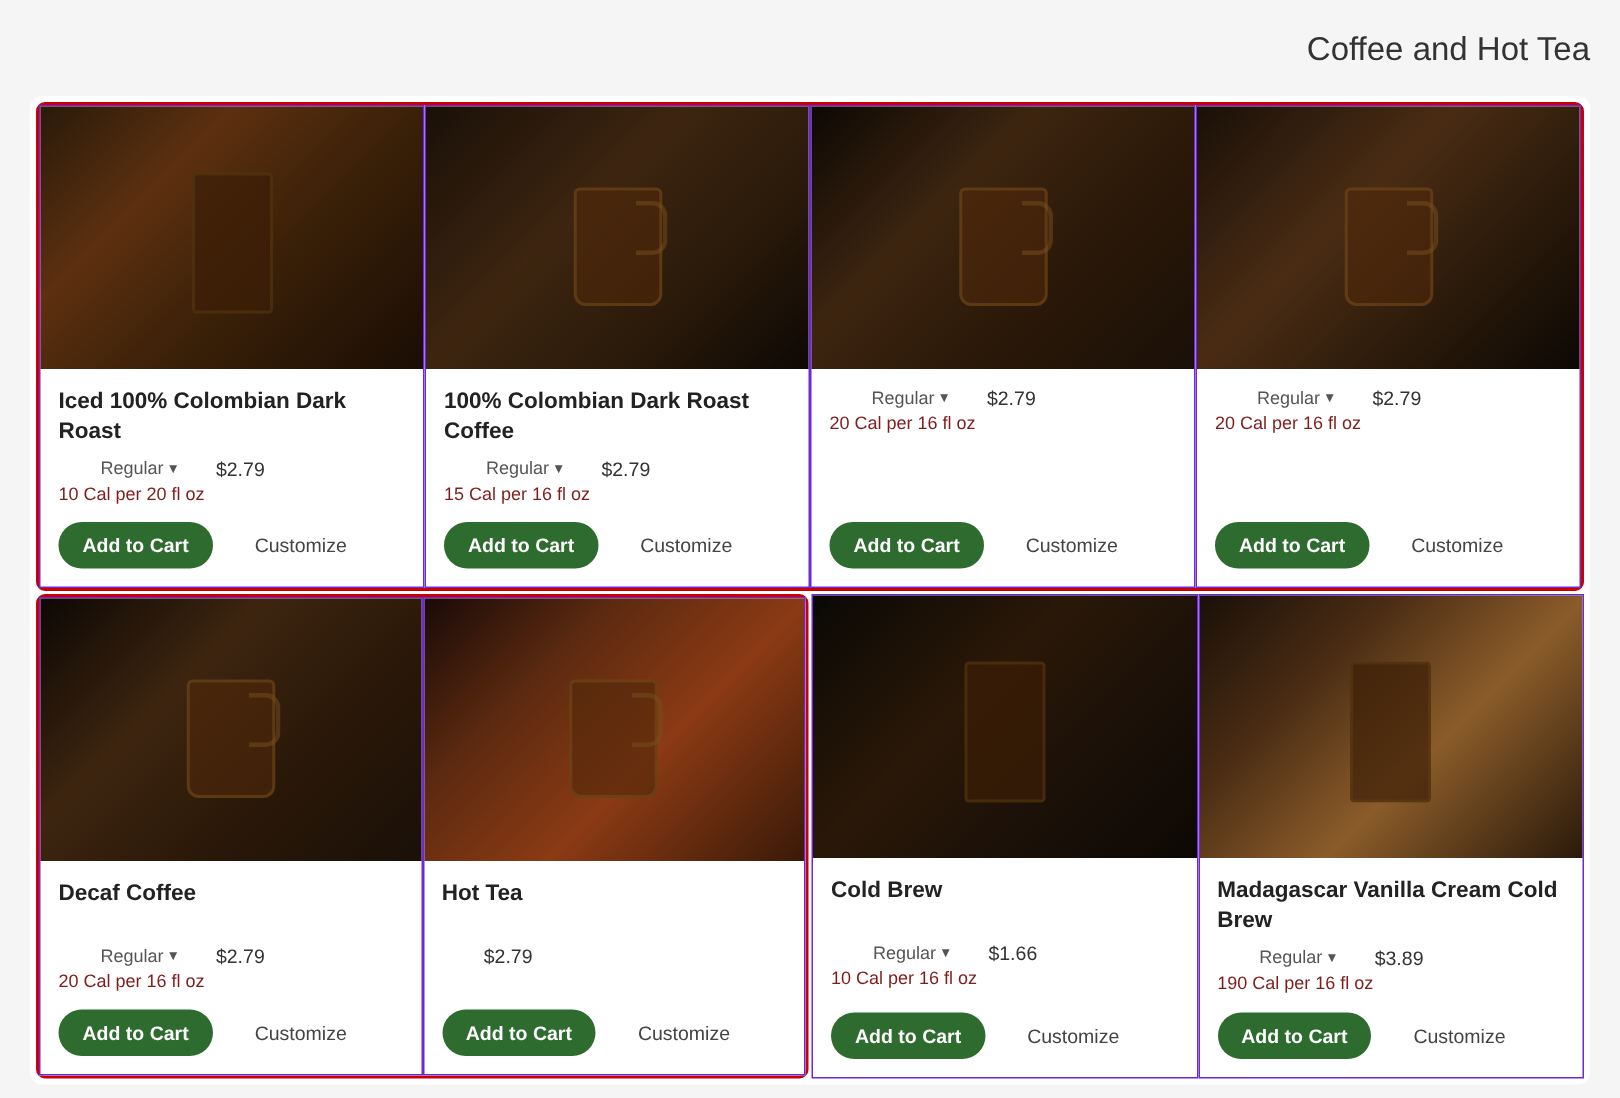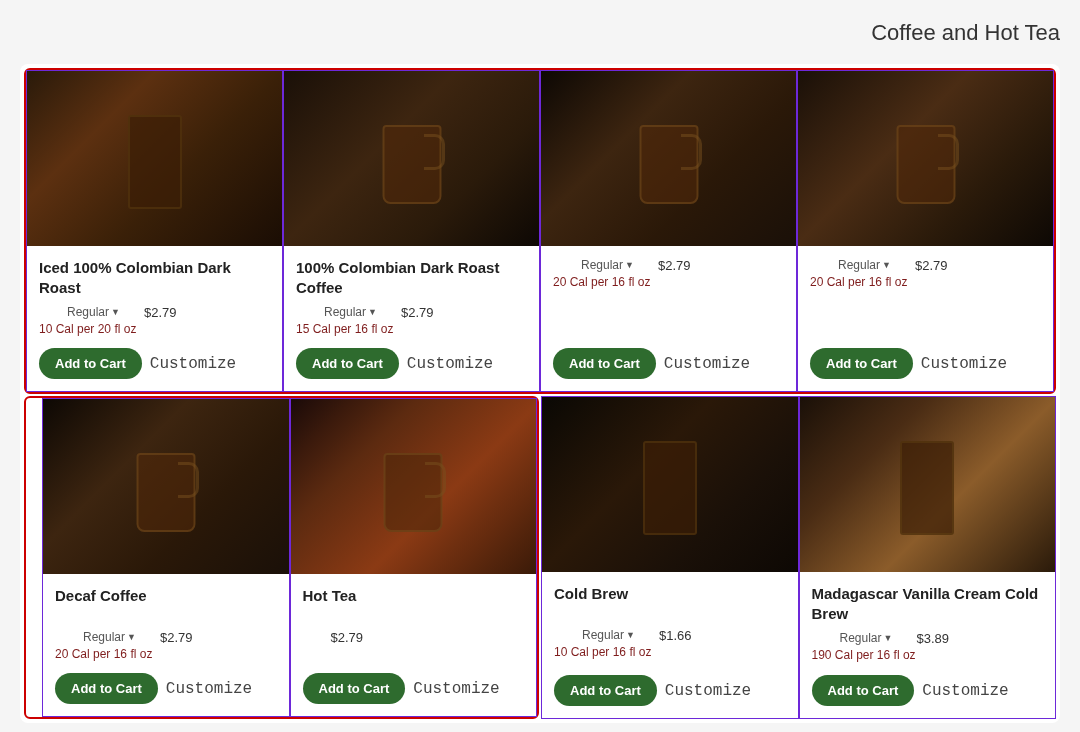--- a/index.html
+++ b/index.html
@@ -127,56 +127,54 @@
       color: #333;
     }
     .calories {
       font-size: 12px;
       color: #7f1d1d;
       margin-bottom: 12px;
     }
     .card-actions {
       display: flex;
       align-items: center;
-      gap: 8px;
+      gap: 28px;
       margin-top: auto;
     }
     .btn-add-to-cart {
       background: #2e6b2e;
       color: white;
       border: none;
       padding: 8px 16px;
       border-radius: 20px;
       font-size: 13px;
       font-weight: bold;
       cursor: pointer;
       white-space: nowrap;
     }
     .btn-customize {
       background: none;
       border: none;
       color: #444;
-      font-size: 16px;
+      font-size: 13px;
       cursor: pointer;
       text-decoration: none;
-      font-family: Liberation Mono, monospace;
     }
     .top-section {
       border: 2px solid #cc0000;
       border-radius: 6px;
       display: grid;
       grid-template-columns: repeat(4, 1fr);
       margin-bottom: 2px;
     }
     .bottom-left-section {
       border: 2px solid #cc0000;
       border-radius: 6px;
       display: grid;
       grid-template-columns: 1fr 1fr;
-      padding-left: 16px;
     }
     .bottom-right-section {
       display: grid;
       grid-template-columns: 1fr 1fr;
       border-radius: 25px;
     }
     .bottom-wrapper {
       display: grid;
       grid-template-columns: 1fr 1fr;
       gap: 2px;

